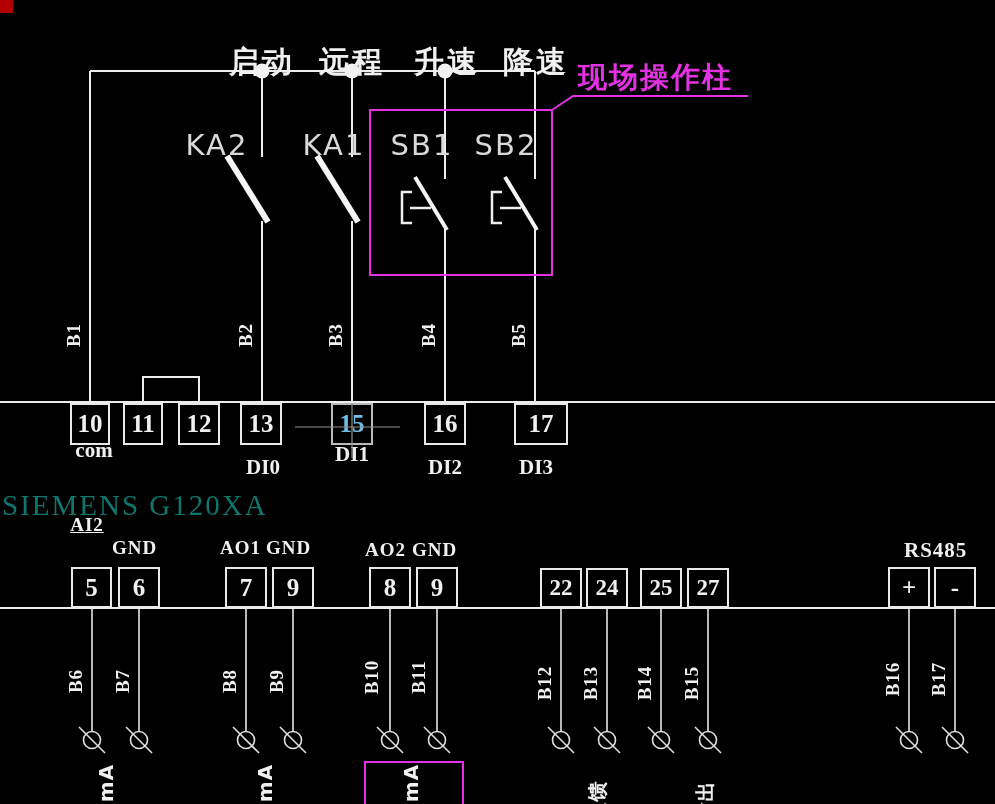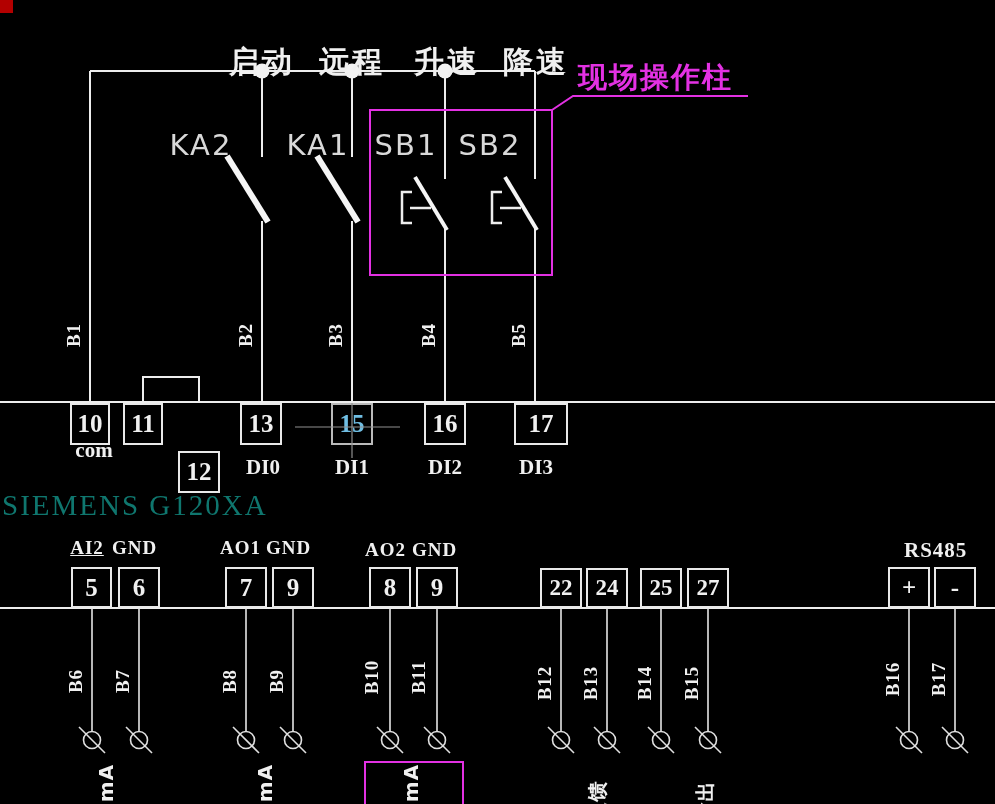--- a/index.html
+++ b/index.html
@@ -6,21 +6,21 @@
   body{
     position:relative;width:995px;height:804px;overflow:hidden;
     background:#000;font-family:"Liberation Serif","DejaVu Serif",serif;
   }
   svg{position:absolute;left:0;top:0;}
   #base-svg{z-index:0;}
   #overlay-svg{z-index:2;pointer-events:none;}
   .txt{position:absolute;z-index:1;color:#f0f0f0;white-space:nowrap;text-align:center;}
   .cn{font-family:"DejaVu Sans",sans-serif;font-weight:bold;font-size:30px;letter-spacing:3px;margin-top:28px;}
   .callout{color:var(--magenta,#e331e3);font-family:"DejaVu Sans",sans-serif;font-weight:bold;font-size:29px;letter-spacing:2px;}
-  .contact-lbl{font-family:"DejaVu Sans",sans-serif;font-weight:400;font-size:29px;color:#d9d9d9;letter-spacing:2px;}
+  .contact-lbl{font-family:"DejaVu Sans",sans-serif;font-weight:400;font-size:29px;color:#d9d9d9;letter-spacing:2px;margin-left:16px;}
   .vtext{transform:rotate(-90deg);transform-origin:center;font-weight:bold;font-size:19px;letter-spacing:1px;}
   .tbox{
     position:absolute;z-index:1;box-sizing:border-box;background:#000;
     border:2px solid #e9e9e9;color:#f0f0f0;text-align:center;
     font-weight:bold;font-size:25px;font-family:"Liberation Serif","DejaVu Serif",serif;
   }
   .tbox.ghost{color:#7dd3fc;border-color:#cfcfcf;opacity:.9;}
   .lbl{font-weight:bold;font-size:21px;}
   .plbl{font-weight:bold;font-size:19px;letter-spacing:1px;}
   .device{font-size:29px;letter-spacing:2px;color:#0f766e;}
@@ -159,35 +159,35 @@
 <div class="txt contact-lbl" style="left:458px;top:128px;width:64px;">SB2</div>
 
 <div class="txt vtext" style="left:54px;top:324px;width:40px;">B1</div>
 <div class="txt vtext" style="left:226px;top:324px;width:40px;">B2</div>
 <div class="txt vtext" style="left:316px;top:324px;width:40px;">B3</div>
 <div class="txt vtext" style="left:409px;top:324px;width:40px;">B4</div>
 <div class="txt vtext" style="left:499px;top:324px;width:40px;">B5</div>
 
 <div class="tbox" style="left:70px;top:403px;width:40px;height:42px;line-height:38px;">10</div>
 <div class="tbox" style="left:123px;top:403px;width:40px;height:42px;line-height:38px;">11</div>
-<div class="tbox" style="left:178px;top:403px;width:42px;height:42px;line-height:38px;margin-top:48px;">12</div>
+<div class="tbox" style="left:178px;top:403px;width:42px;height:42px;line-height:38px;">12</div>
 <div class="tbox" style="left:240px;top:403px;width:42px;height:42px;line-height:38px;">13</div>
 <div class="tbox ghost" style="left:331px;top:403px;width:42px;height:42px;line-height:38px;">15</div>
 <div class="tbox" style="left:424px;top:403px;width:42px;height:42px;line-height:38px;">16</div>
 <div class="tbox" style="left:514px;top:403px;width:54px;height:42px;line-height:38px;">17</div>
 
 <div class="txt lbl" style="left:70px;top:438px;width:48px;">com</div>
 <div class="txt lbl" style="left:239px;top:455px;width:48px;">DI0</div>
-<div class="txt lbl" style="left:328px;top:455px;width:48px;">DI1</div>
+<div class="txt lbl" style="left:328px;top:442px;width:48px;">DI1</div>
 <div class="txt lbl" style="left:421px;top:455px;width:48px;">DI2</div>
 <div class="txt lbl" style="left:512px;top:455px;width:48px;">DI3</div>
 
 <div class="txt device" style="left:2px;top:489px;text-align:left;">SIEMENS G120XA</div>
 
-<div class="txt plbl" style="left:68px;top:537px;width:38px;text-decoration:underline;">AI2</div>
+<div class="txt plbl" style="left:68px;top:514px;width:38px;text-decoration:underline;">AI2</div>
 <div class="txt plbl" style="left:112px;top:537px;width:40px;">GND</div>
 <div class="txt plbl" style="left:220px;top:537px;width:38px;">AO1</div>
 <div class="txt plbl" style="left:266px;top:537px;width:40px;">GND</div>
 <div class="txt plbl" style="left:365px;top:539px;width:38px;">AO2</div>
 <div class="txt plbl" style="left:412px;top:539px;width:40px;">GND</div>
 <div class="txt plbl" style="left:904px;top:538px;width:58px;font-size:21px;">RS485</div>
 
 <div class="tbox" style="left:71px;top:567px;width:41px;height:41px;line-height:37px;">5</div>
 <div class="tbox" style="left:118px;top:567px;width:42px;height:41px;line-height:37px;">6</div>
 <div class="tbox" style="left:225px;top:567px;width:42px;height:41px;line-height:37px;">7</div>

